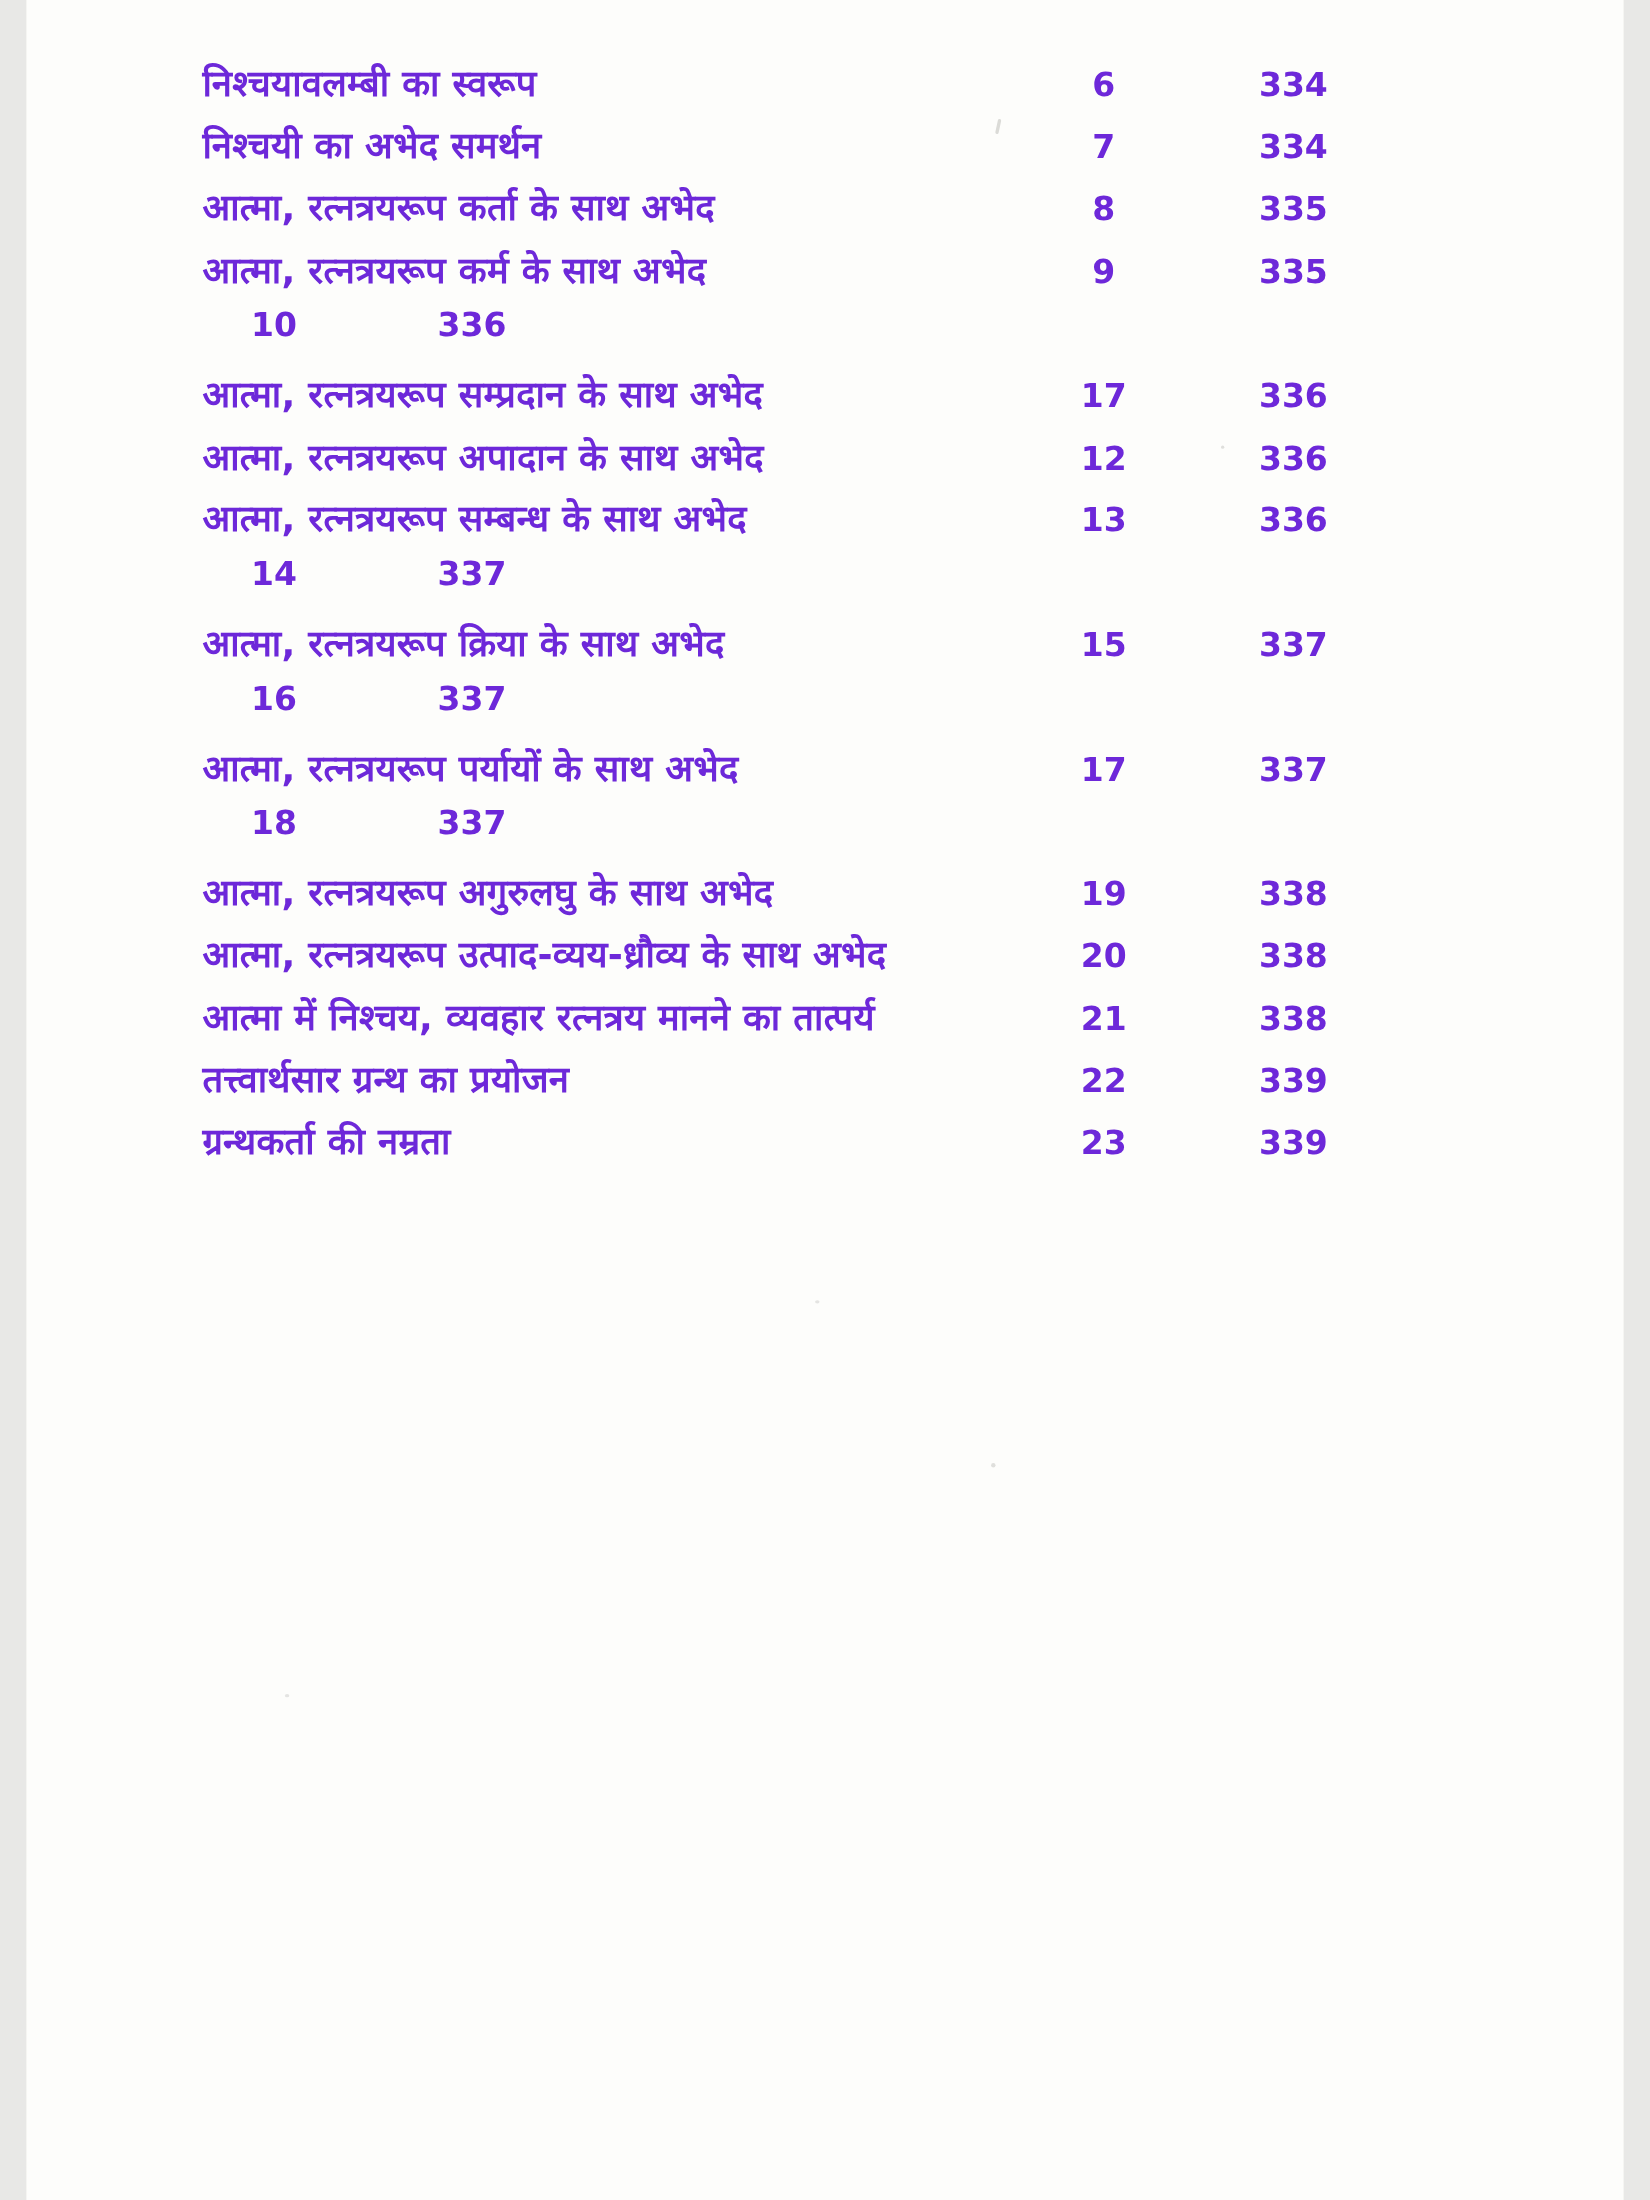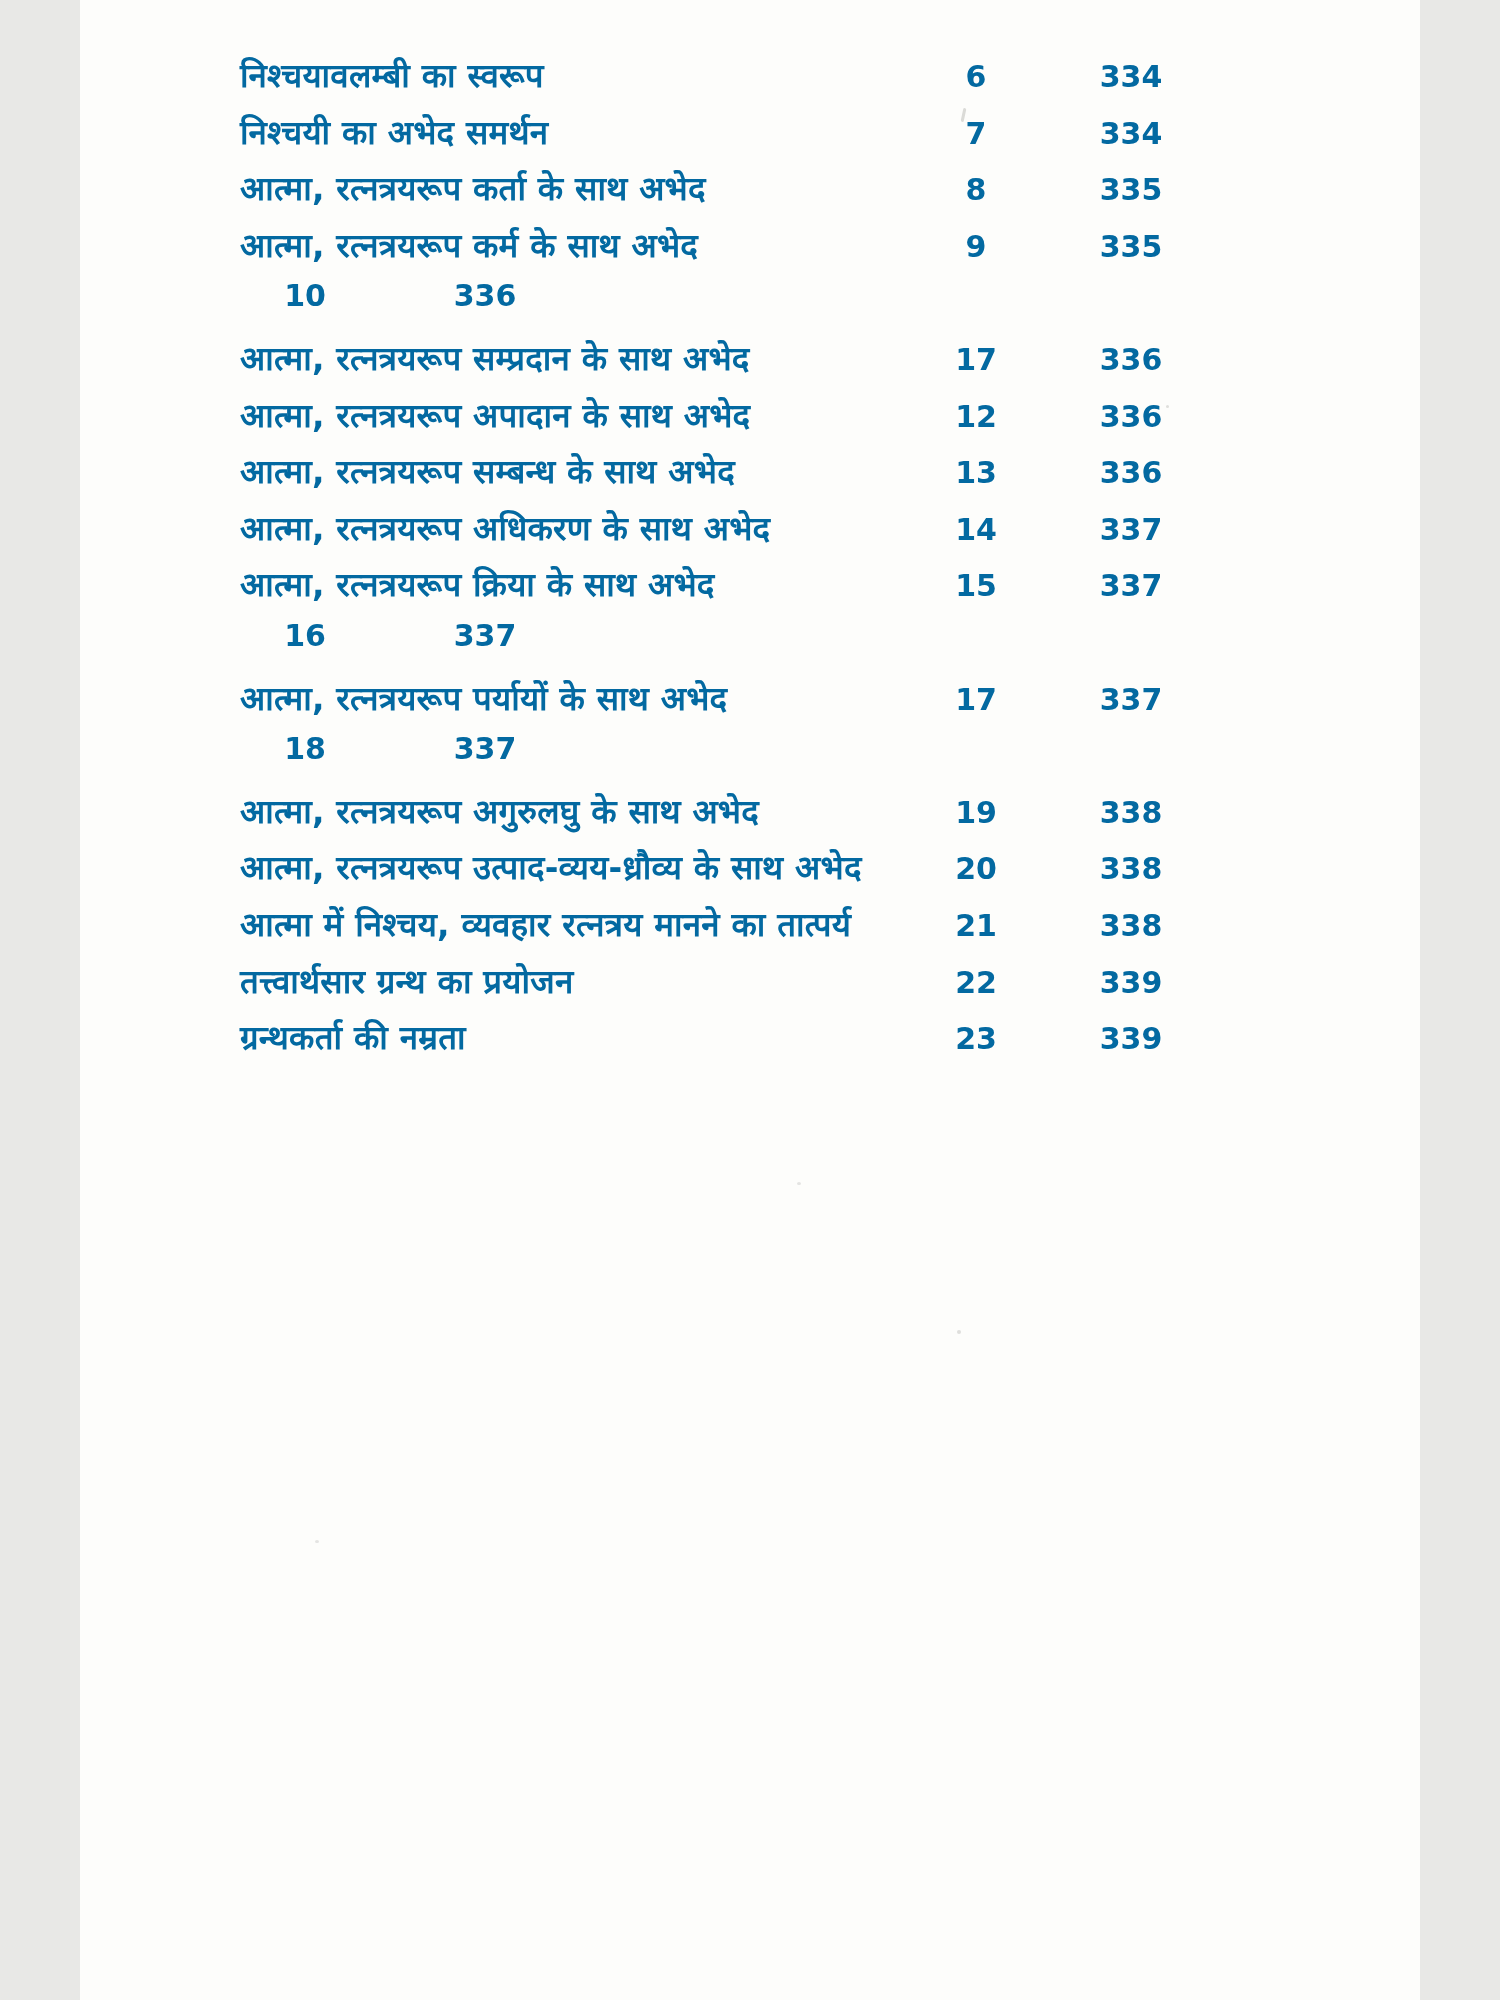--- a/index.html
+++ b/index.html
@@ -2,27 +2,27 @@
 <html><head>
 <meta charset="utf-8">
 <style>
   html, body {
     margin: 0;
     padding: 0;
     background: #e8e8e6;
   }
   .page {
     position: relative;
-    width: 1340px;
+    width: 1452px;
     height: 2000px;
     margin: 0 auto;
     background: #fdfdfb;
     overflow: hidden;
     font-family: "DejaVu Sans", "Liberation Sans", sans-serif;
-    color: #0369a1;
+    color: #6d28d9;
   }
   .toc {
     position: absolute;
     top: 52px;
     left: 0;
     right: 0;
   }
   .toc-row {
     display: flex;
     align-items: baseline;
@@ -111,21 +111,20 @@
     <span class="toc-page">336</span>
   </div>
 
   <div class="toc-row">
     <span class="toc-title">आत्मा, रत्नत्रयरूप सम्बन्ध के साथ अभेद</span>
     <span class="toc-verse">13</span>
     <span class="toc-page">336</span>
   </div>
 
   <div class="toc-row">
-    <span class="toc-title">आत्मा, रत्नत्रयरूप अधिकरण के साथ अभेद</span>
     <span class="toc-verse">14</span>
     <span class="toc-page">337</span>
   </div>
 
   <div class="toc-row">
     <span class="toc-title">आत्मा, रत्नत्रयरूप क्रिया के साथ अभेद</span>
     <span class="toc-verse">15</span>
     <span class="toc-page">337</span>
   </div>
 

